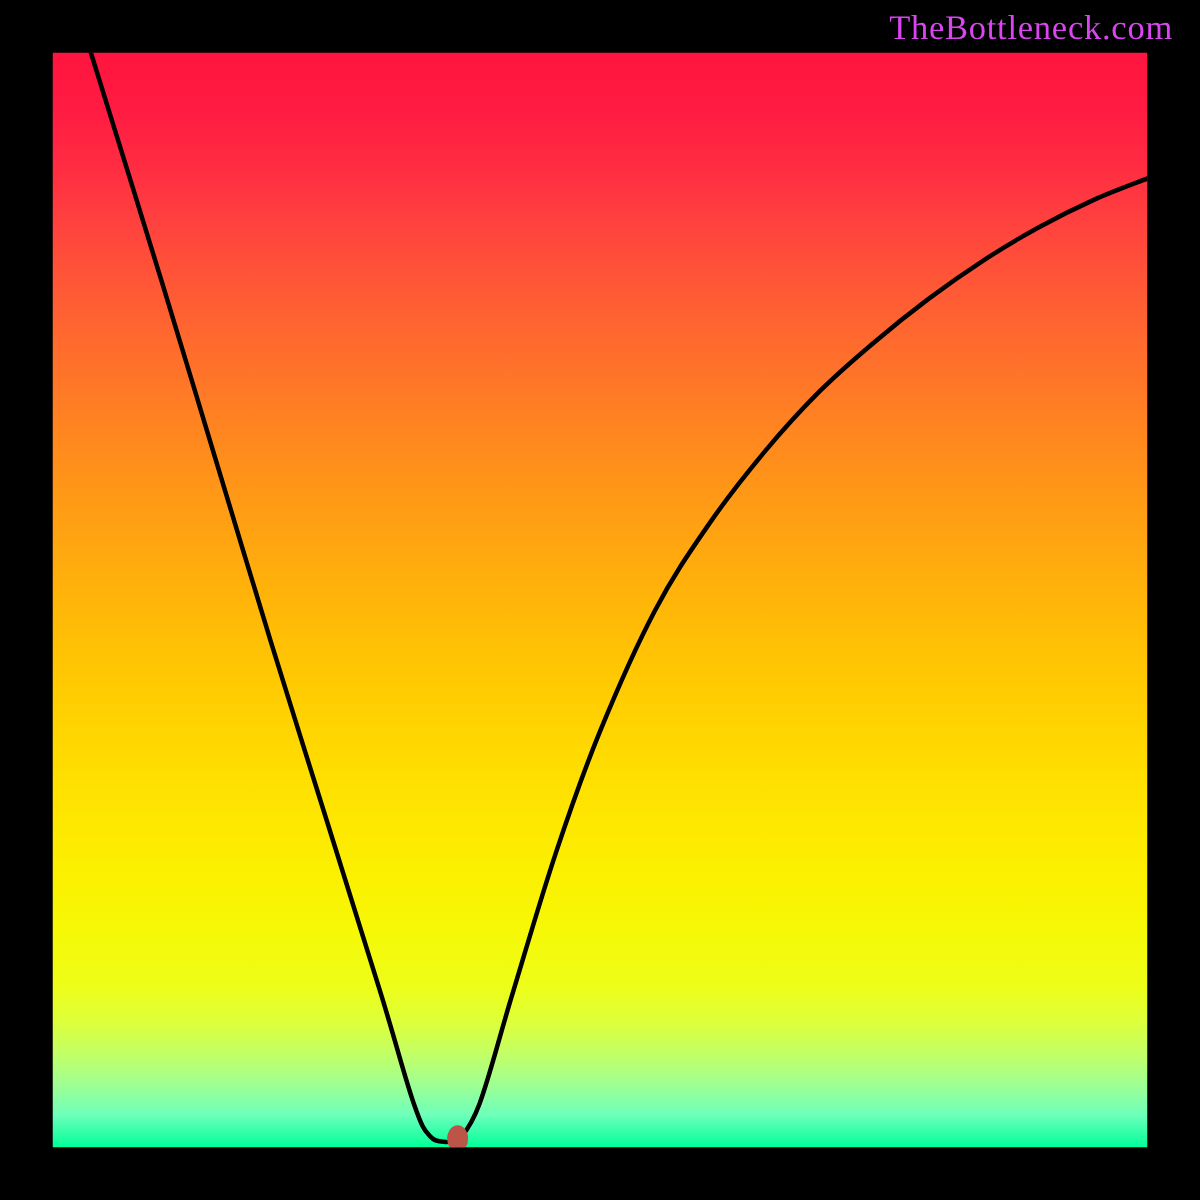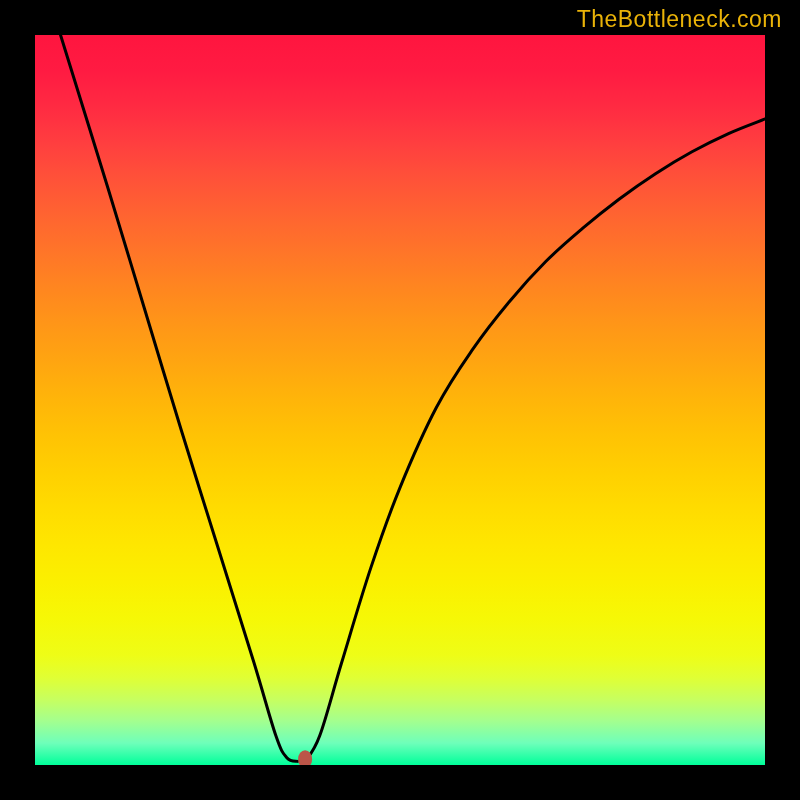--- a/index.html
+++ b/index.html
@@ -7,25 +7,26 @@
     width: 800px;
     height: 800px;
     background: #000;
     position: relative;
     font-family: Arial, sans-serif;
   }
   .watermark {
     position: absolute;
     top: 6px;
     right: 18px;
-    color: #eab308;
+    color: #d946ef;
     font-size: 23px;
     font-weight: 500;
     letter-spacing: 0.5px;
     z-index: 10;
+    font-family: Liberation Serif, serif;
   }
   .plot-area {
     position: absolute;
     left: 35px;
     top: 35px;
     width: 730px;
     height: 730px;
     overflow: hidden;
   }
   .gradient-bg {

